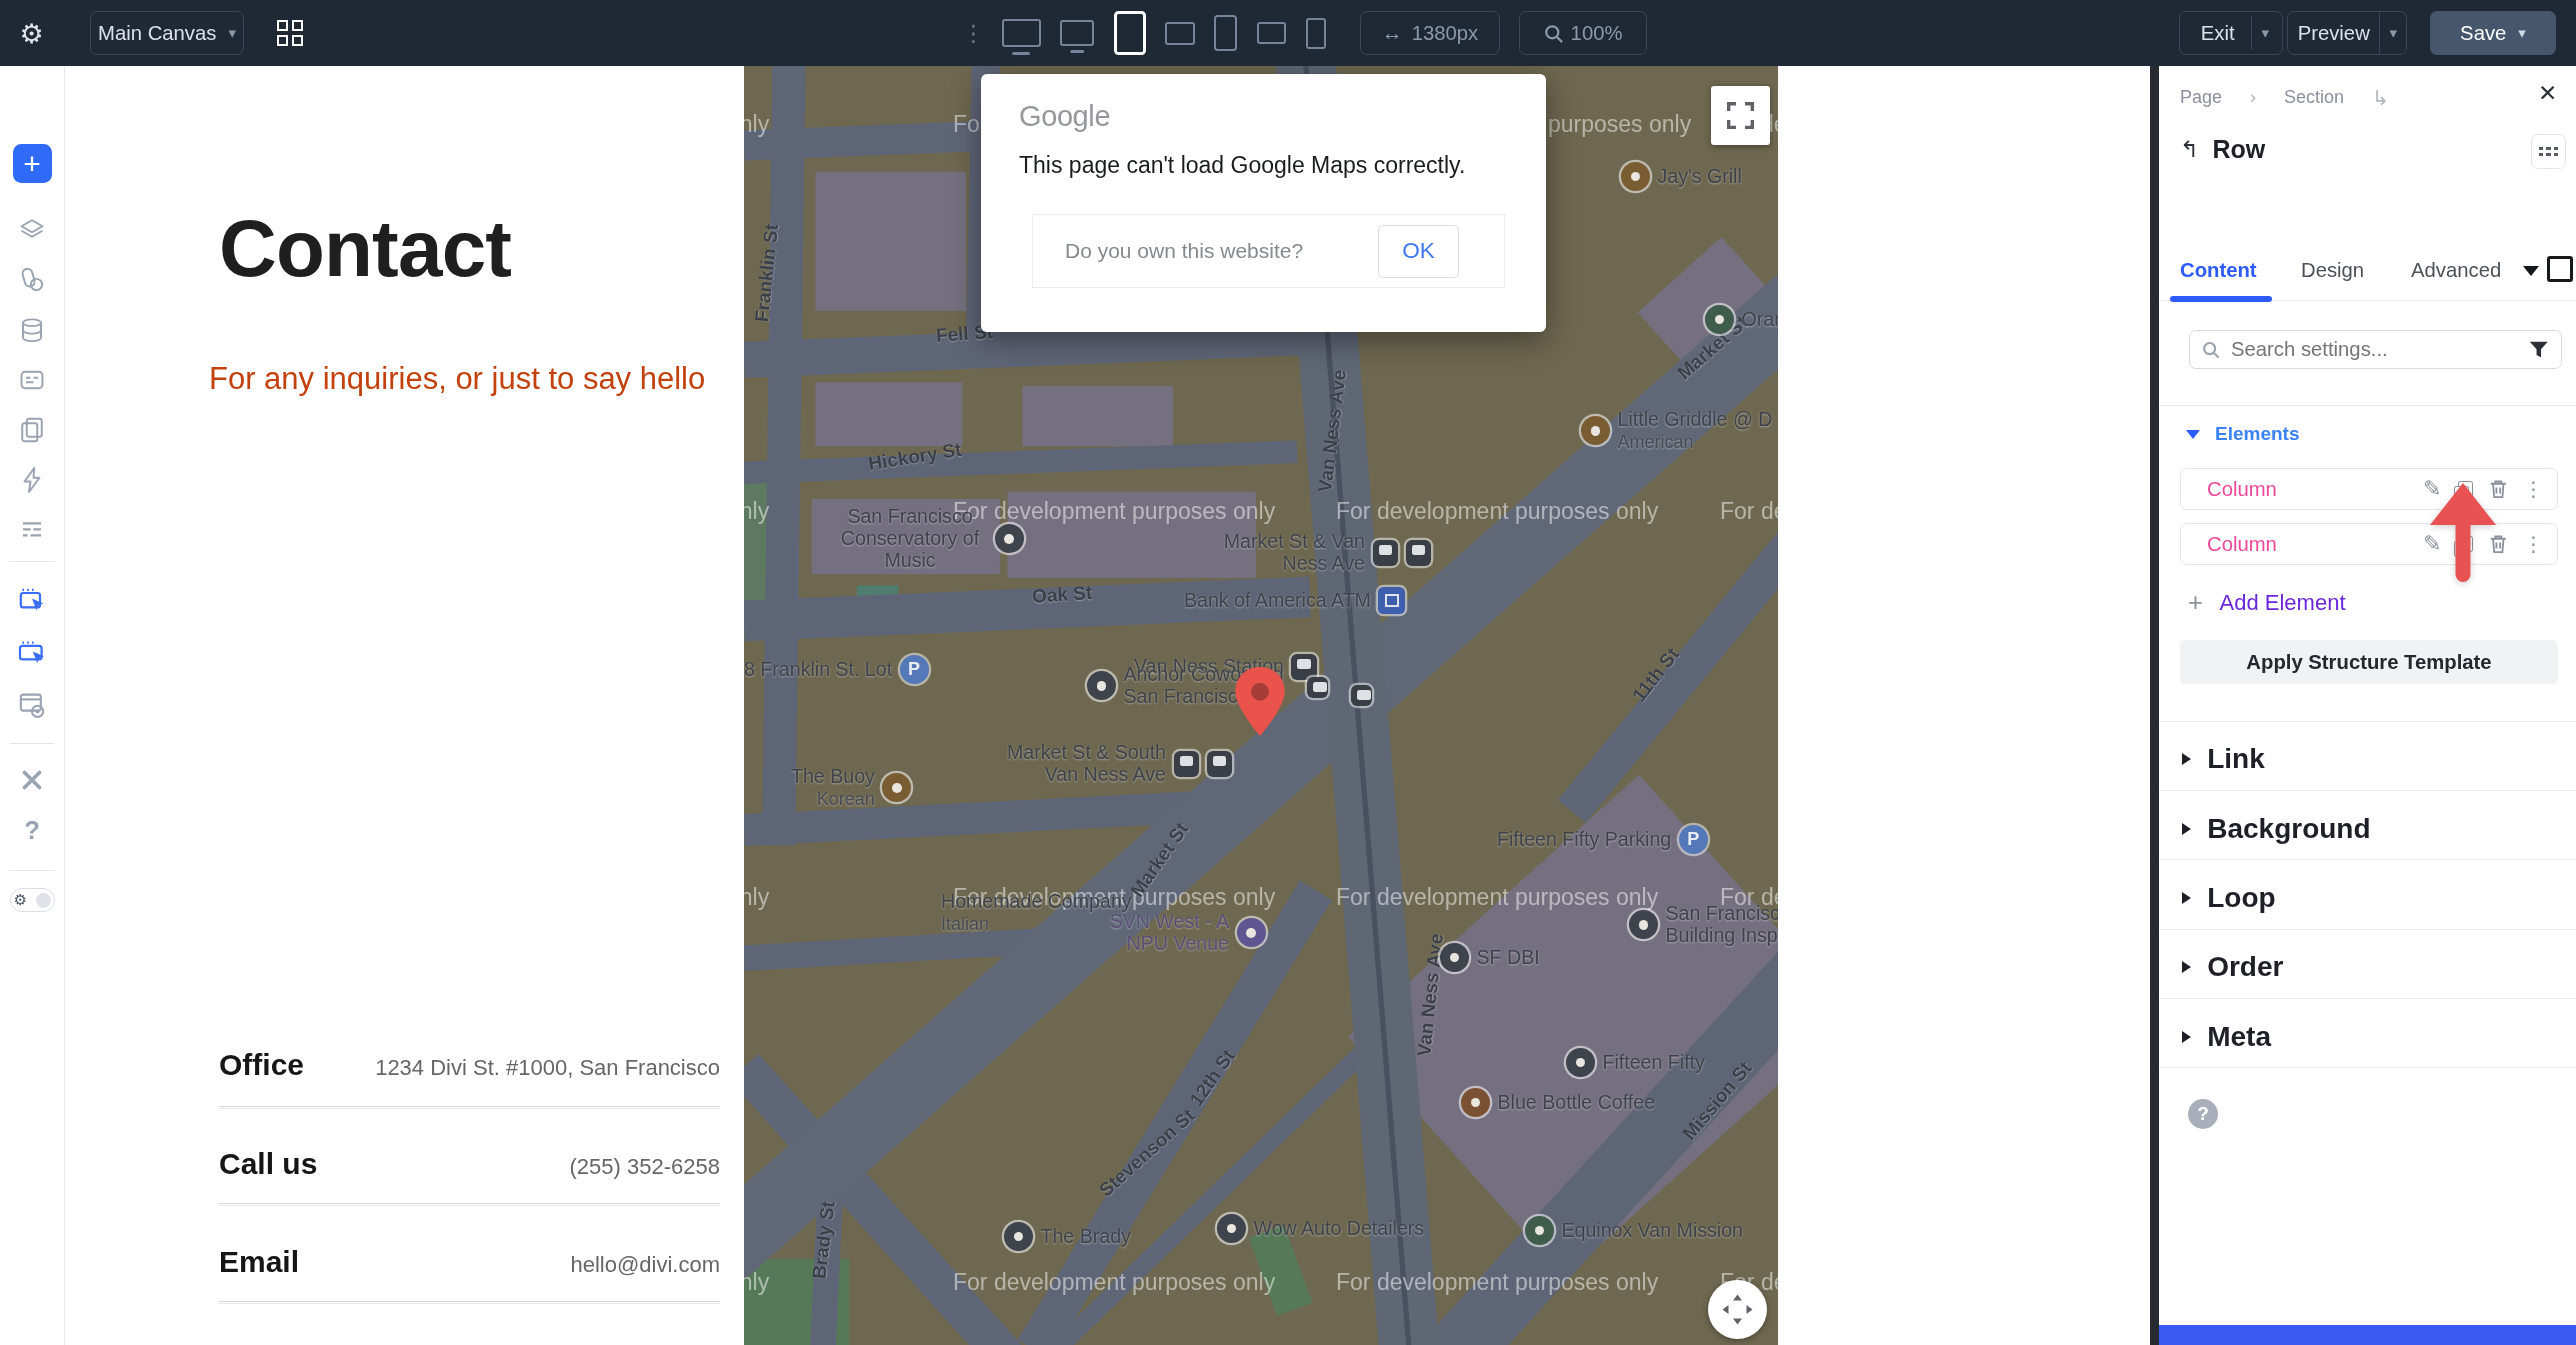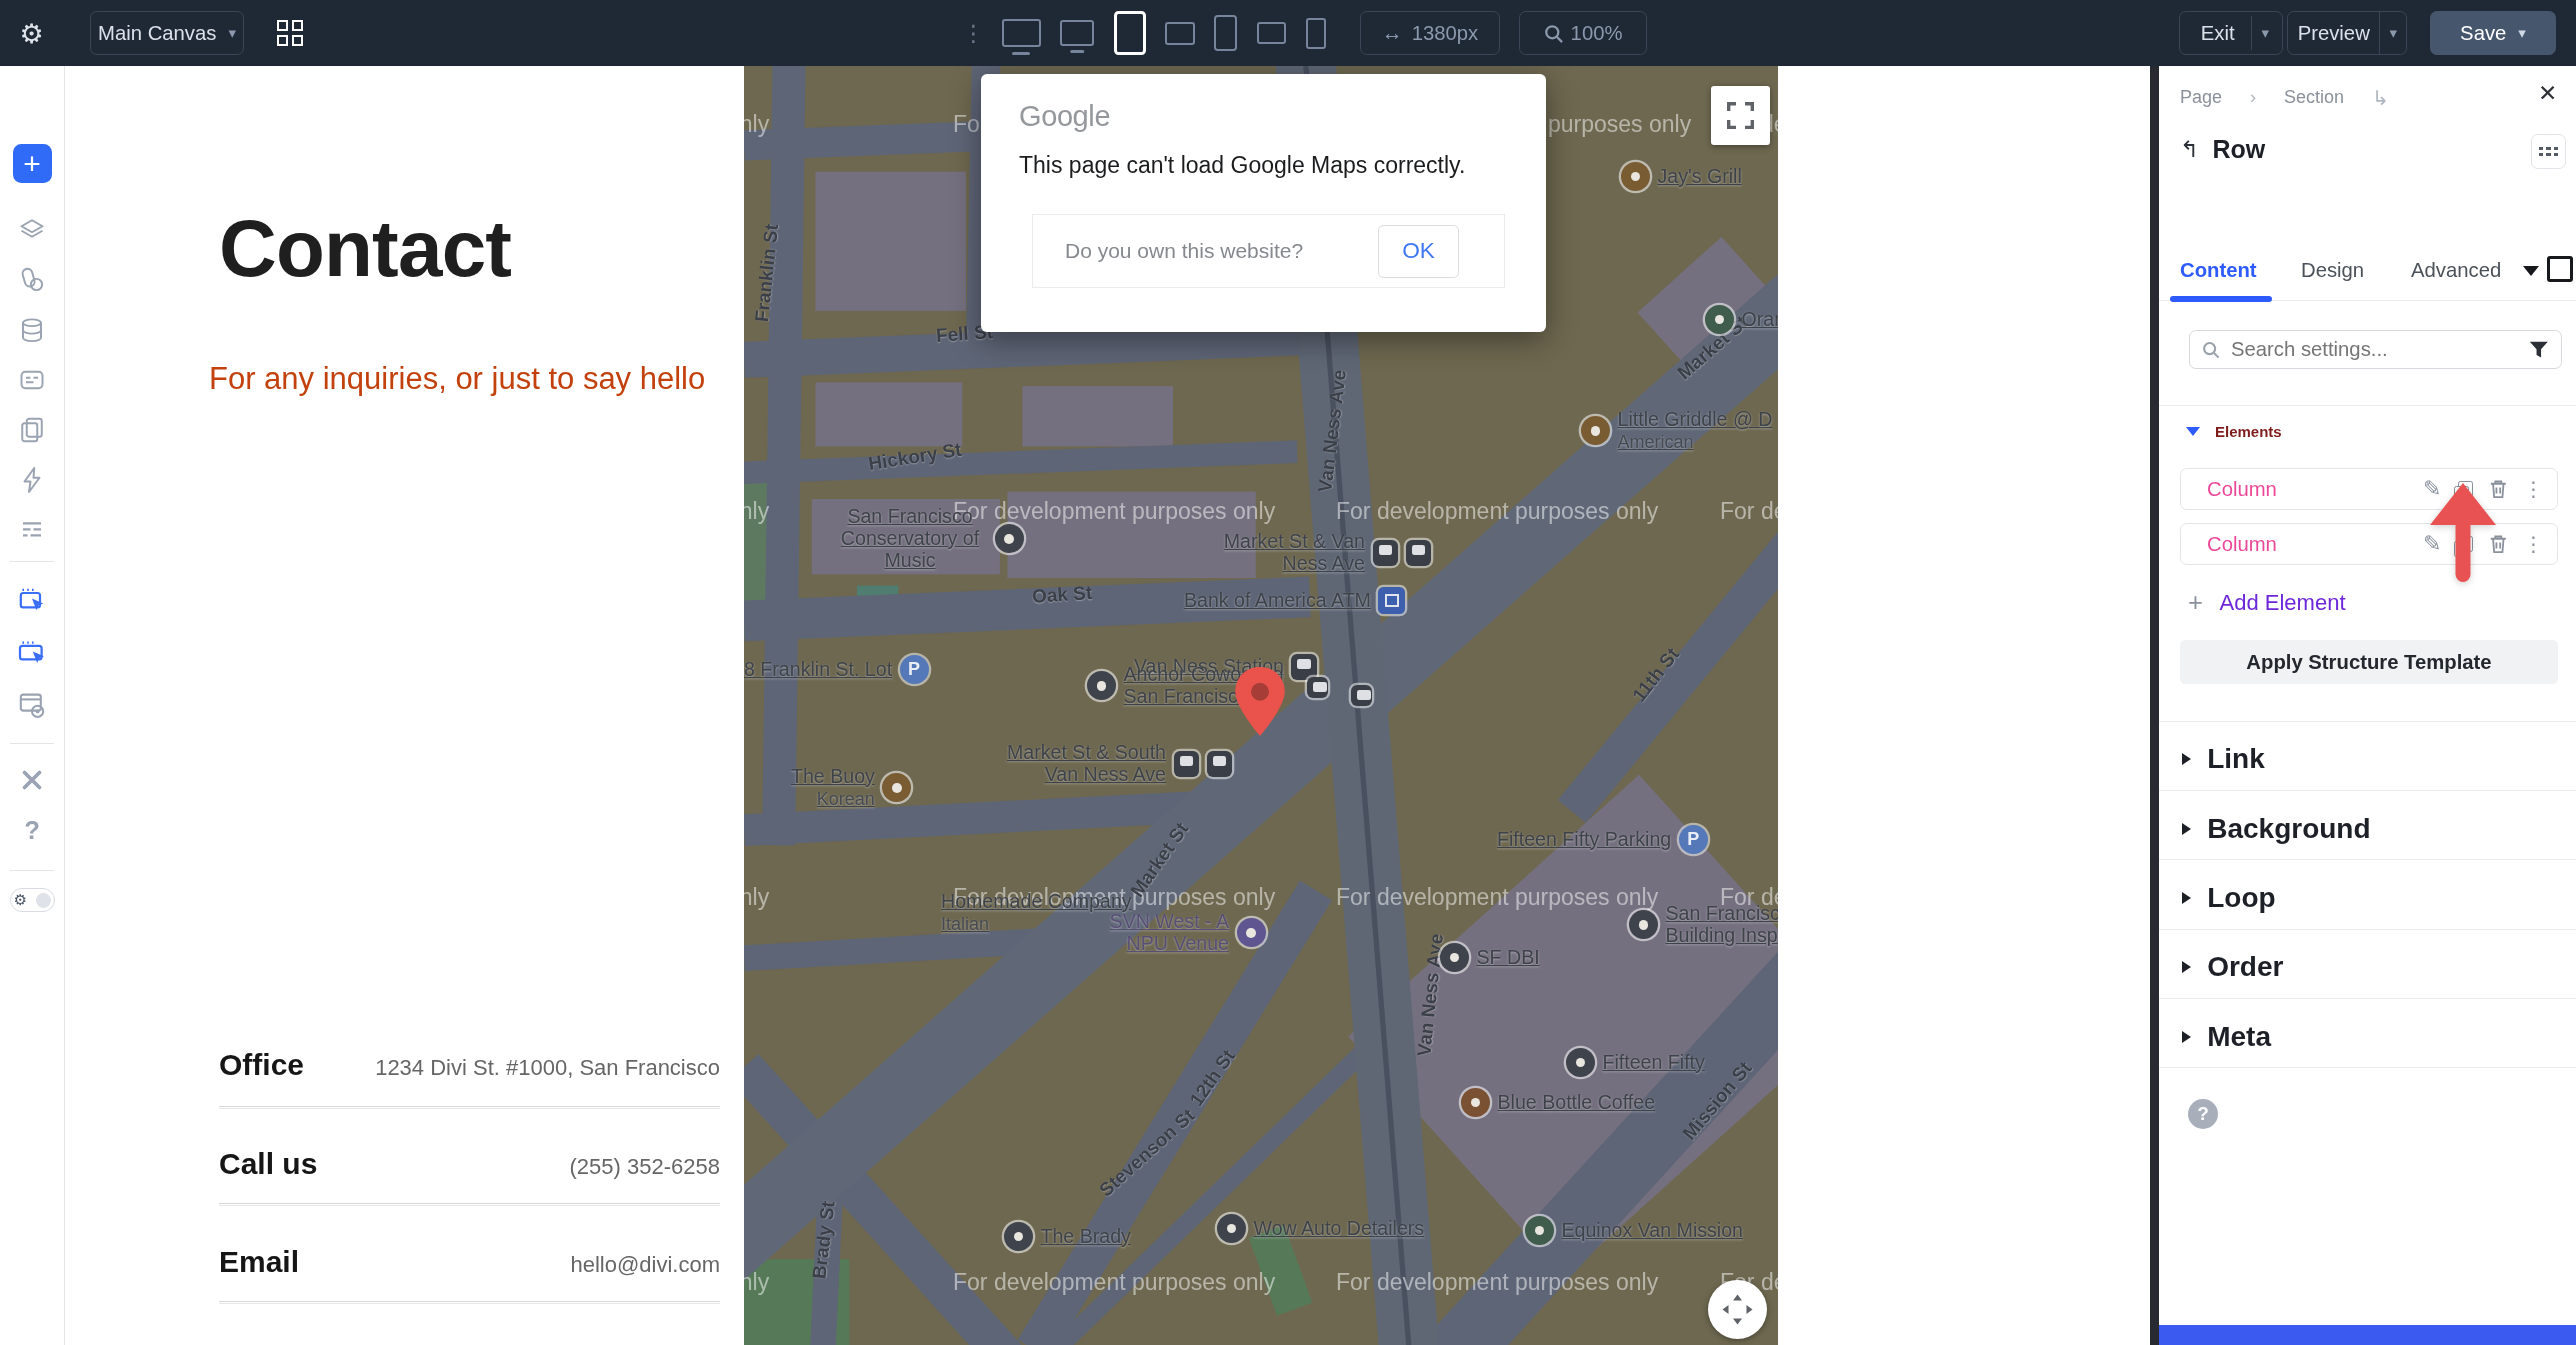--- a/index.html
+++ b/index.html
@@ -37,21 +37,21 @@
   .c-row{position:absolute;left:154px;width:501px;display:flex;justify-content:space-between;align-items:baseline;}
   .c-label{font-size:30px;font-weight:700;color:#161616;}
   .c-val{font-size:22px;color:#666;}
   .c-div{position:absolute;left:154px;width:501px;height:3px;border-top:0.8px solid #d7d7d7;border-bottom:0.8px solid #e7e7e7;box-sizing:border-box;}
   
   #map{left:744px;top:66px;width:1034px;height:1280px;background:#6e6850;overflow:hidden;}
   .wm{position:absolute;white-space:nowrap;font-size:23px;color:rgba(255,255,255,.5);}
   .st-label{position:absolute;white-space:nowrap;font-size:19px;font-weight:700;color:#3b3f48;
     text-shadow:0 0.8px 1.5px rgba(215,216,222,.55);}
   .poi{position:absolute;display:flex;align-items:center;gap:7.5px;}
-  .poi-label{font-size:19.6px;color:#3e4249;line-height:1.12;text-shadow:0 0.8px 2.3px rgba(222,223,228,.55);white-space:nowrap;text-decoration:underline;}
+  .poi-label{font-size:19.6px;color:#3e4249;line-height:1.12;text-shadow:0 0.8px 2.3px rgba(222,223,228,.55);white-space:nowrap;}
   .poi-sub{font-size:18px;color:#464a51;}
   .poi-ic{width:29px;height:29px;border-radius:50%;box-shadow:0 0 0 2.3px rgba(255,255,255,.55);position:relative;flex:none;}
   .poi-ic:after{content:"";position:absolute;left:50%;top:50%;width:9.8px;height:9.8px;margin:-4.9px 0 0 -4.9px;border-radius:50%;background:#e8e6df;}
   .poi-P{width:29px;height:29px;border-radius:50%;background:#5578b8;color:#e9edf5;font-size:18px;font-weight:700;
     display:flex;align-items:center;justify-content:center;box-shadow:0 0 0 2.3px rgba(255,255,255,.5);flex:none;}
   .tr-ic{width:25.6px;height:25.6px;border-radius:6px;background:#3a3f47;box-shadow:0 0 0 2.3px rgba(255,255,255,.5);position:relative;flex:none;}
   .tr-ic:after{content:"";position:absolute;left:6px;top:5.3px;width:13.5px;height:9.8px;border-radius:2.3px;background:#dfe0e4;}
   .sq-ic{width:27px;height:27px;border-radius:5.3px;background:#3d5fae;box-shadow:0 0 0 2.3px rgba(255,255,255,.5);position:relative;flex:none;}
   .sq-ic:after{content:"";position:absolute;left:6.8px;top:6.8px;width:13.5px;height:13.5px;border:2.3px solid #dfe3ec;box-sizing:border-box;}
   .mapctl{position:absolute;background:#fff;box-shadow:0 1.5px 6px rgba(0,0,0,.35);display:flex;align-items:center;justify-content:center;}
@@ -500,21 +500,21 @@
     </svg>
     <input style="border: none; outline: none; flex: 1 1 0%; font-size: 20.3px; color: rgb(68, 68, 68); font-family: inherit; background: transparent;" placeholder="Search settings...">
     <svg width="19.6" height="18" viewBox="0 0 26 24" style="margin-right:12px">
       <path d="M1 1 H25 L16 11 V22 L10 18.5 V11 Z" fill="#2b2f36"></path>
     </svg>
   </div>
   <div class="p-div" style="top:339px"></div>
 
   <div class="abs" style="left:27px;top:357px;display:flex;align-items:center;gap:15px">
     <span style="width:0;height:0;border-left:7.5px solid transparent;border-right:7.5px solid transparent;border-top:9px solid #2e5bff"></span>
-    <span style="font-size:15px;font-weight:700;color:#7f1d1d">Elements</span>
+    <span style="font-size:19px;font-weight:700;color:#3b82f6">Elements</span>
   </div>
 
   <div class="col-card" style="top:402px">
     <span class="cc-label">Column</span>
     <span class="cc-icons">
       <span style="font-size:22px">✎</span>
       <span class="ic-dup"></span>
       <svg width="16.6" height="18" viewBox="0 0 22 24">
         <path d="M1 5 H21 M7 5 V2 H15 V5 M4 5 L5.5 23 H16.5 L18 5 M8.5 10 V18 M13.5 10 V18" fill="none" stroke="#8a919c" stroke-width="2.4"></path>
       </svg>

